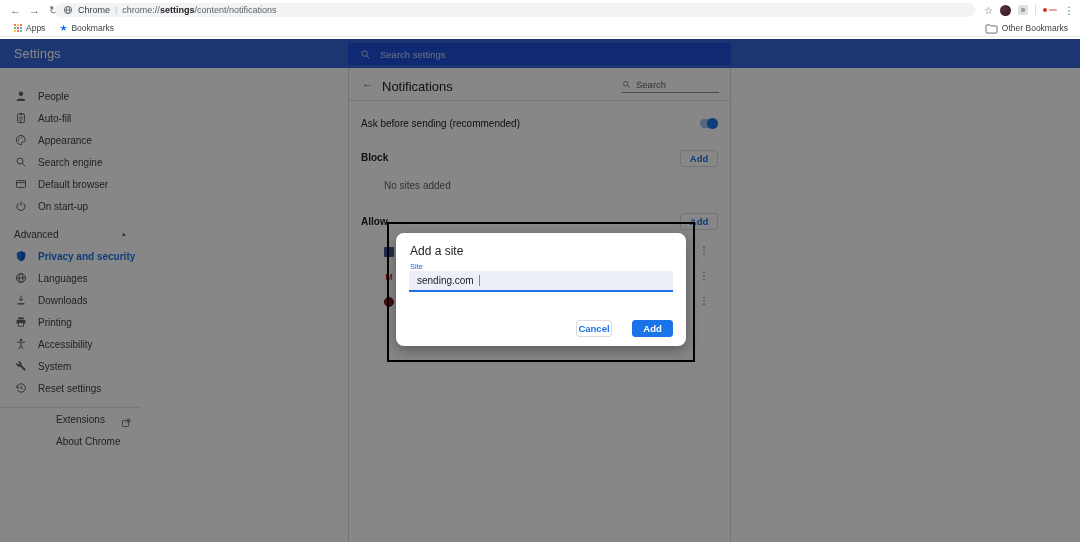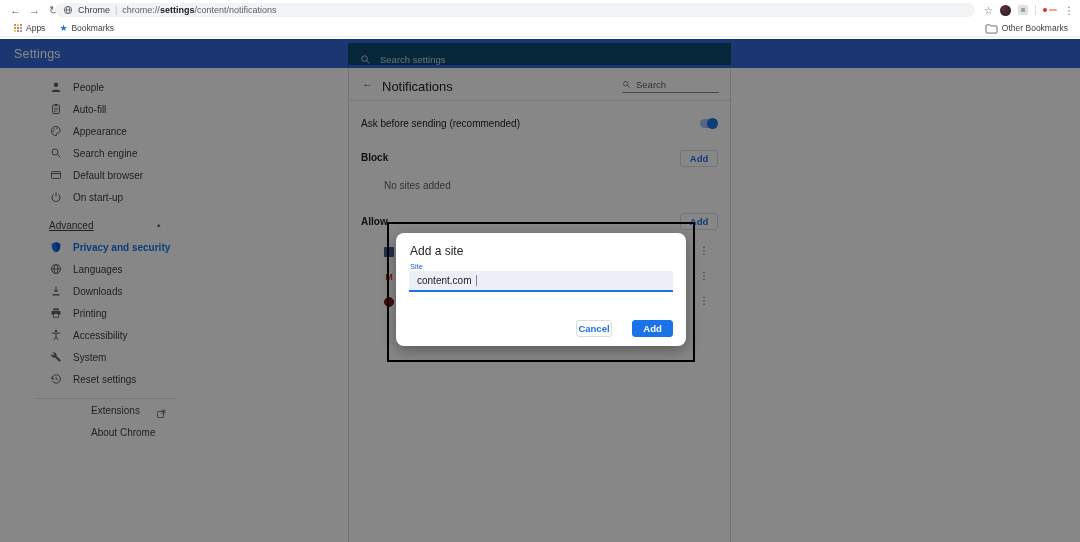--- a/index.html
+++ b/index.html
@@ -42,32 +42,32 @@
   .apps-grid i { width:2px; height:2px; border-radius:50%; }
   .bm-star { color:#1a73e8; font-size:9px; }
   .bm-right { position:absolute; right:12px; display:flex; align-items:center; gap:4px;justify-content:space-between; }
 
   
   .page { position:absolute; top:37px; left:0; right:0; bottom:0; background:#fff; }
   .settings-header { position:absolute; top:2px; left:0; right:0; height:29px; background:#3367d6; }
   .settings-title { position:absolute; left:14px; top:8px; font-size:12.5px; color:#fff; letter-spacing:.2px; }
   .hdr-search {
     position:absolute; left:348px; top:4px; width:383px; height:22px;
-    background:#0c4a6e; display:flex; align-items:flex-end; gap:9px; padding-left:12px;
+    background:#1d4ed8; display:flex; align-items:center; gap:9px; padding-left:12px;
     font-size:9.5px; color:rgba(255,255,255,.75);
   }
 
-  .sidenav { position:absolute; top:39px; left:0; width:348px;margin-left:35px; }
+  .sidenav { position:absolute; top:48px; left:0; width:348px; }
   .side-item { height:22px; display:flex; align-items:center; padding-left:15px; cursor:pointer; }
   .sicon { width:12px; height:12px; color:#5f6368; flex:0 0 12px; display:flex; }
   .sicon svg { width:12px; height:12px; }
   .slabel { margin-left:11px; font-size:10px; font-weight:500; color:#3c4043; }
   .side-item.active .slabel { color:#1a73e8; font-weight:700; }
   .adv-row { height:22px; margin-top:6px; display:flex; align-items:center; padding-left:14px; position:relative; }
-  .adv-label { font-size:10px; font-weight:500; color:#3c4043;text-decoration:underline; }
+  .adv-label { font-size:10px; font-weight:500; color:#3c4043; }
   .adv-caret { position:absolute; left:122px; font-size:7px; color:#5f6368; }
   .side-divider { margin-top:8px; width:140px; height:1px; background:#e0e0e0; }
   .side-foot { height:22px; display:flex; align-items:center; padding-left:14px; position:relative; }
   .side-foot .slabel { margin-left:0;padding-left:42px; }
   .launch-ic { position:absolute; left:121px; width:10px; height:10px; color:#5f6368; }
   .launch-ic svg { width:10px; height:10px; }
 
   .content {
     position:absolute; left:348px; top:31px; width:383px; bottom:0;
     background:#fff; border-left:1px solid #dadce0; border-right:1px solid #dadce0;
@@ -370,21 +370,21 @@
     </div>
   </div>
 
   <div class="scrim"></div>
 </div>
 
 <div class="modal">
   <span class="m-title">Add a site</span>
   <span class="m-field-label">Site</span>
   <div class="m-input">
-    <span>content.com</span>
+    <span>sending.com</span>
     <span class="m-caret"></span>
   </div>
   <div class="m-buttons">
     <div class="m-btn m-cancel">Cancel</div>
     <div class="m-btn m-add">Add</div>
   </div>
 </div>
 
 <div class="annotation"></div>
 

